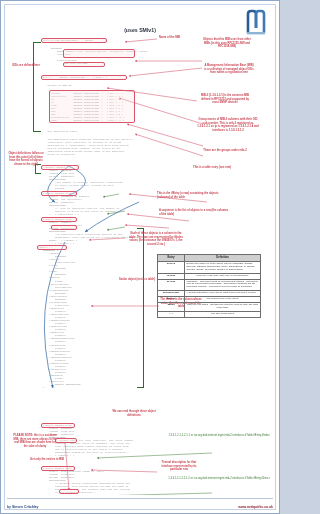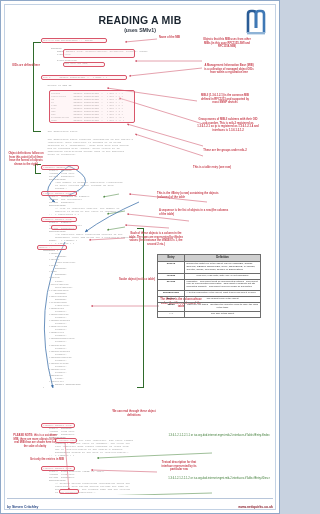--- a/index.html
+++ b/index.html
@@ -64,21 +64,20 @@
   .foot .site{position:absolute;right:0;bottom:1px;font-size:3.4px;
             font-weight:bold;color:#8c2230;}
   .hr{position:absolute;left:0;right:0;bottom:11px;height:0.7px;background:#b8c6da;}
 </style>
 </head>
 <body>
 
 <div id="page">
  <div id="inner">
 
-  <div class="title">READING A MIB</div>
   <div class="subtitle">(uses SMIv1)</div>
 
   <div class="logo">
     <svg viewBox="0 0 26 28" width="26" height="28">
       <path d="M3 25 L3 6 Q3 3 6 3 L8 3 Q11 3 11 6 L11 20" fill="none" stroke="#2a5c96" stroke-width="2.6"></path>
       <path d="M11 20 L11 6 Q11 3 14 3 L16 3 Q19 3 19 6 L19 25" fill="none" stroke="#3f78b5" stroke-width="2.6"></path>
       <rect x="2" y="24" width="18" height="2.4" fill="#8fb3d6"></rect>
     </svg>
   </div>
 

